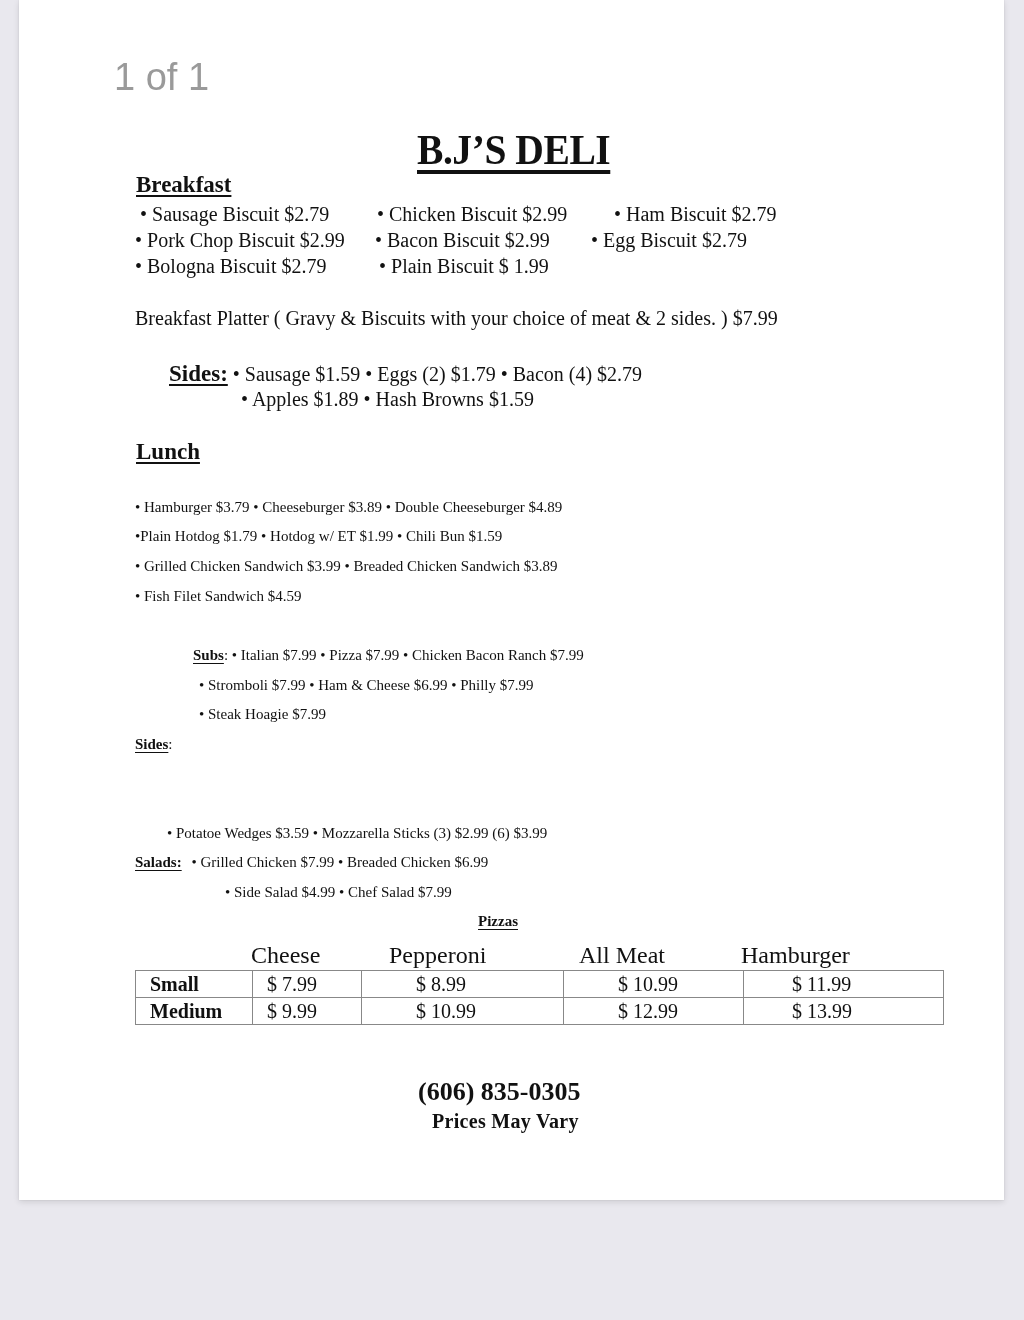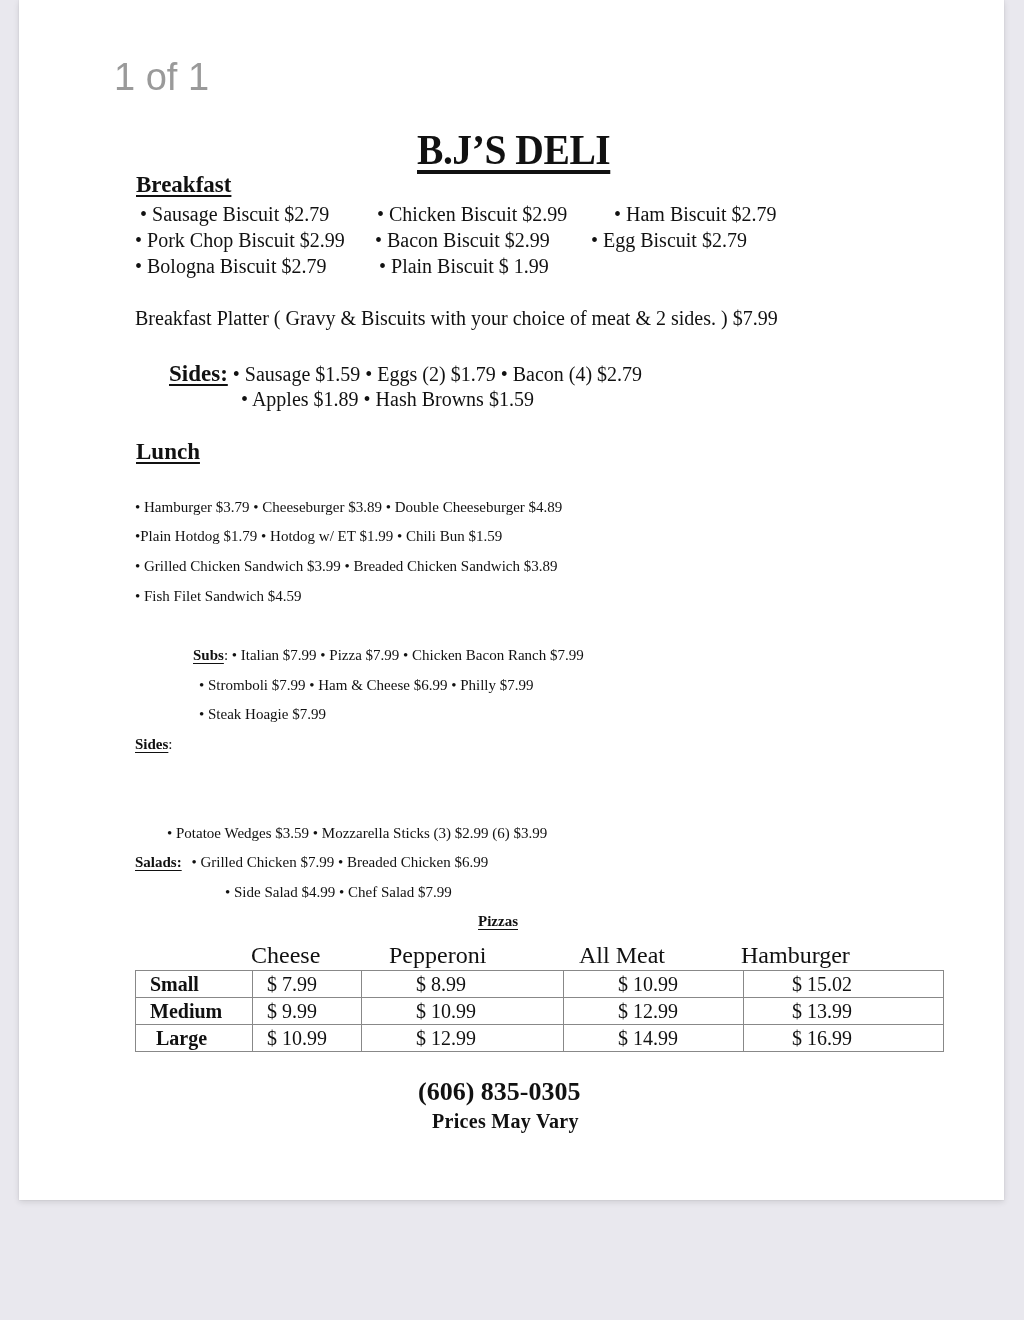--- a/index.html
+++ b/index.html
@@ -107,34 +107,27 @@
   <div class="pz-head abs" style="left:560px;">All Meat</div>
   <div class="pz-head abs" style="left:722px;">Hamburger</div>
 
   <table class="pz" style="left:116px;">
     <tbody>
         <tr>
       <td class="sz" style="width:102px;">Small</td>
       <td style="width:94px;">$ 7.99</td>
       <td style="width:147px; padding-left:54px;">$ 8.99</td>
       <td style="width:125px; padding-left:54px;">$ 10.99</td>
-      <td style="width:151px; padding-left:48px;">$ 15.02</td>
+      <td style="width:151px; padding-left:48px;">$ 11.99</td>
     </tr>
     <tr>
       <td class="sz">Medium</td>
       <td>$ 9.99</td>
       <td style="padding-left:54px;">$ 10.99</td>
       <td style="padding-left:54px;">$ 12.99</td>
       <td style="padding-left:48px;">$ 13.99</td>
-    </tr>
-    <tr>
-      <td class="sz" style="padding-left:20px;">Large</td>
-      <td>$ 10.99</td>
-      <td style="padding-left:54px;">$ 12.99</td>
-      <td style="padding-left:54px;">$ 14.99</td>
-      <td style="padding-left:48px;">$ 16.99</td>
     </tr>
   </tbody>
     </table>
 
   <div class="abs phone" style="left:399px;">(606) 835-0305</div>
   <div class="abs vary" style="left:413px;">Prices May Vary</div>
 </div>
 
 </body></html>

